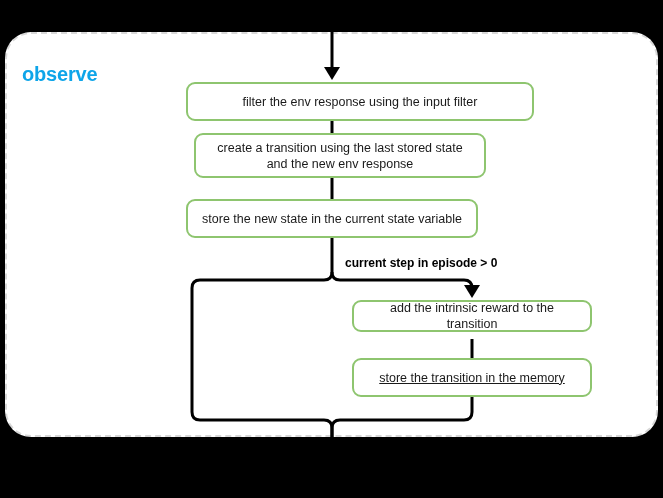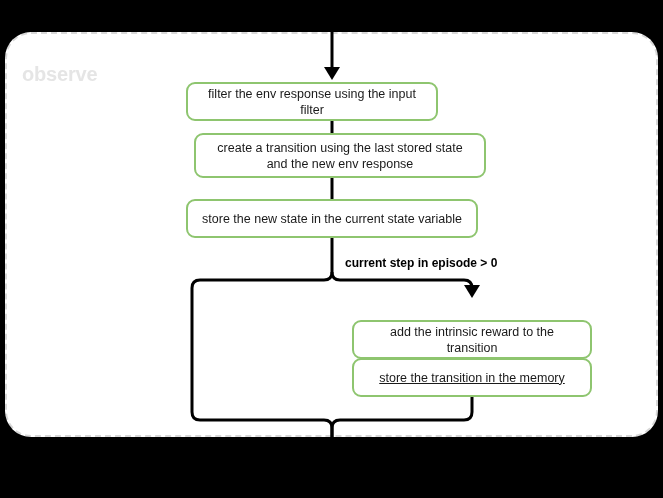--- a/index.html
+++ b/index.html
@@ -28,21 +28,21 @@
     border: 2px dashed #d8d8d8;
     border-radius: 26px;
   }
 
   #scope-title {
     position: absolute;
     left: 22px;
     top: 64px;
     font-size: 20px;
     font-weight: bold;
-    color: #e5e5e5;
+    color: #0ea5e9;
     letter-spacing: -0.2px;
     line-height: 1;
   }
 
   
   #connectors {
     position: absolute;
     left: 0;
     top: 0;
     width: 663px;
@@ -60,24 +60,24 @@
     display: flex;
     align-items: center;
     justify-content: center;
     text-align: center;
     color: #1a1a1a;
     font-size: 12.5px;
     line-height: 1.28;
     padding: 4px 10px;
   }
 
-  #node-filter        { left: 186px; top: 82px;  width: 252px; height: 39px; }
+  #node-filter        { left: 186px; top: 82px;  width: 348px; height: 39px; }
   #node-create        { left: 186px; top: 133px; width: 292px; height: 45px; margin-left: 8px; }
   #node-store-state   { left: 186px; top: 199px; width: 292px; height: 39px; }
-  #node-intrinsic     { left: 352px; top: 300px; width: 240px; height: 39px; margin-top: 20px; }
+  #node-intrinsic     { left: 352px; top: 300px; width: 240px; height: 32px; }
   #node-store-trans   { left: 352px; top: 358px; width: 240px; height: 39px; text-decoration: underline; }
 
   
   #branch-label {
     position: absolute;
     left: 345px;
     top: 257px;
     font-size: 12px;
     font-weight: bold;
     color: #000000;

